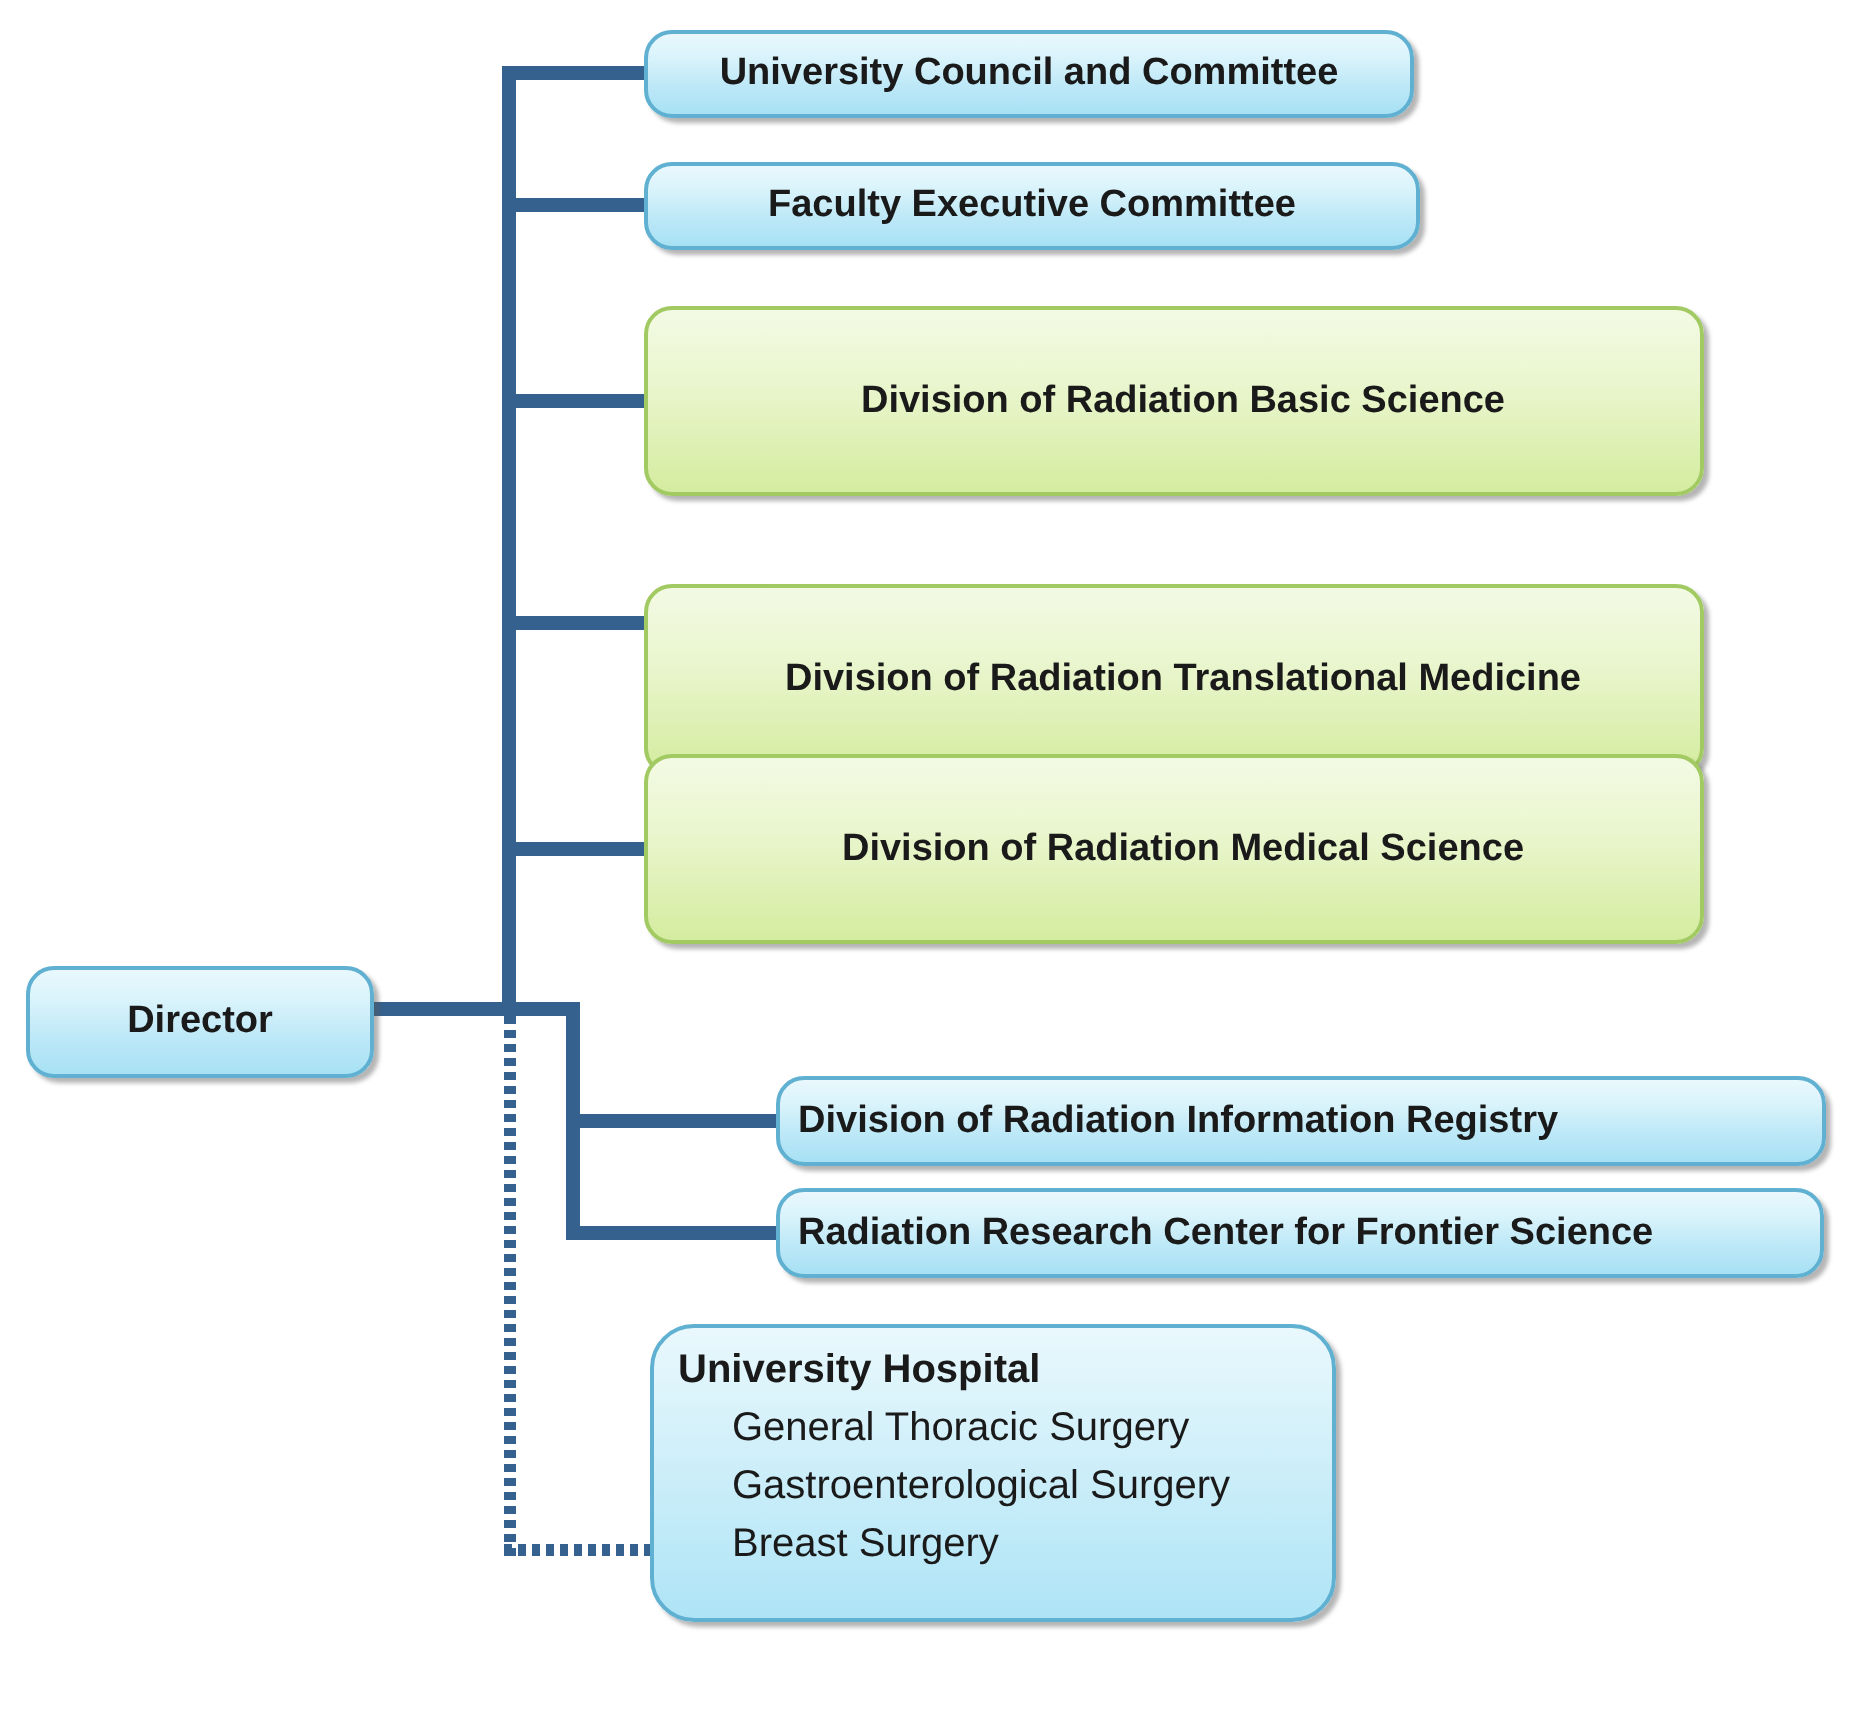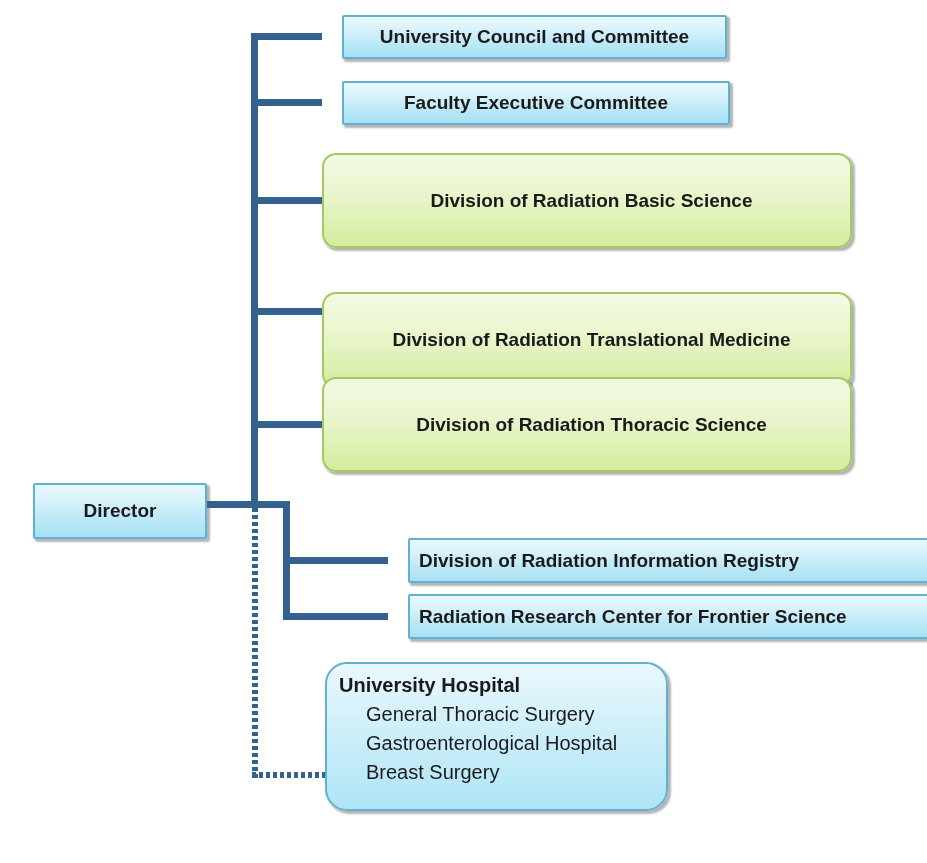--- a/index.html
+++ b/index.html
@@ -38,22 +38,21 @@
     display: flex;
     align-items: center;
     font-weight: bold;
     font-size: 19px;
     line-height: 1.15;
     box-shadow: 2.5px 2.5px 2px rgba(90,90,90,0.45);
   }
   .blue {
     background: linear-gradient(to bottom, #E9F8FD 0%, #D9F3FB 30%, #BDE8F7 65%, #A7E1F4 100%);
     border: 2px solid #5FB0D1;
-    border-radius: 2px;
-    margin-left: 20px;
+    border-radius: 14px;
   }
   .green {
     background: linear-gradient(to bottom, #F3FAE4 0%, #EAF6CF 40%, #D4EC9F 100%);
     border: 2px solid #A2CA63;
     border-radius: 14px;
     justify-content: center;
   }
   .center-text { justify-content: center; text-align: center; }
   .left-text   { padding-left: 9px; }
   
@@ -104,31 +103,31 @@
 
   <div class="node green left-text" style="left:322px; top:153px; width:530px; height:95px;">
     <span>Division of Radiation Basic Science</span>
   </div>
 
   <div class="node green left-text" style="left:322px; top:264px; width:530px; height:96px;margin-top:28px;">
     <span>Division of Radiation Translational Medicine</span>
   </div>
 
   <div class="node green left-text" style="left:322px; top:377px; width:530px; height:95px;">
-    <span>Division of Radiation Thoracic Science</span>
+    <span>Division of Radiation Medical Science</span>
   </div>
 
   <div class="node blue left-text" style="left:388px; top:594px; width:524px; height:45px;">
     <span>Radiation Research Center for Frontier Science</span>
   </div>
 
   <div class="node blue left-text" style="left:388px; top:538px; width:525px; height:45px;">
     <span>Division of Radiation Information Registry</span>
   </div>
 
   <div class="hospital" style="left:325px; top:662px; width:343px; height:149px;">
     <div class="title">University Hospital</div>
     <div class="dept">General Thoracic Surgery</div>
-    <div class="dept">Gastroenterological Hospital</div>
+    <div class="dept">Gastroenterological Surgery</div>
     <div class="dept">Breast Surgery</div>
   </div>
 
 </div>
 
 </body></html>

